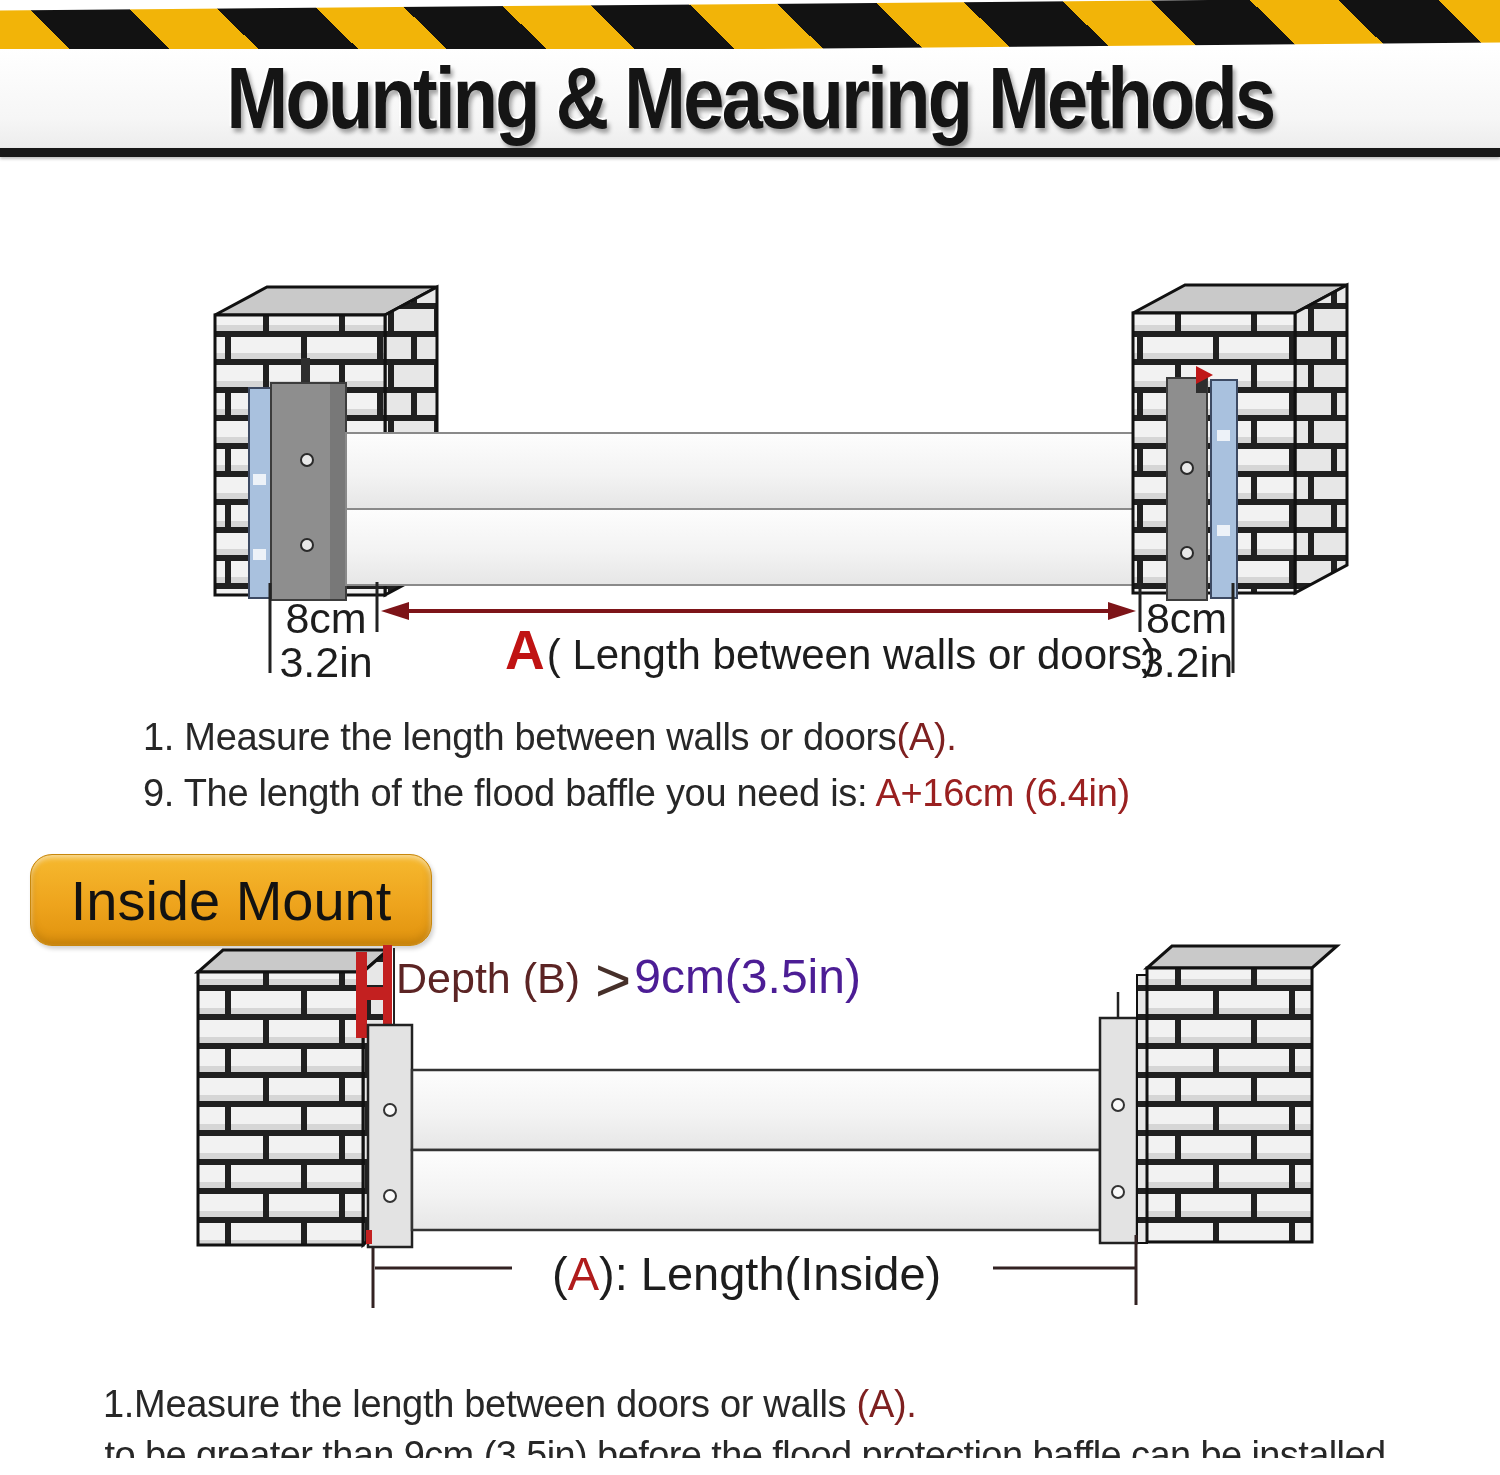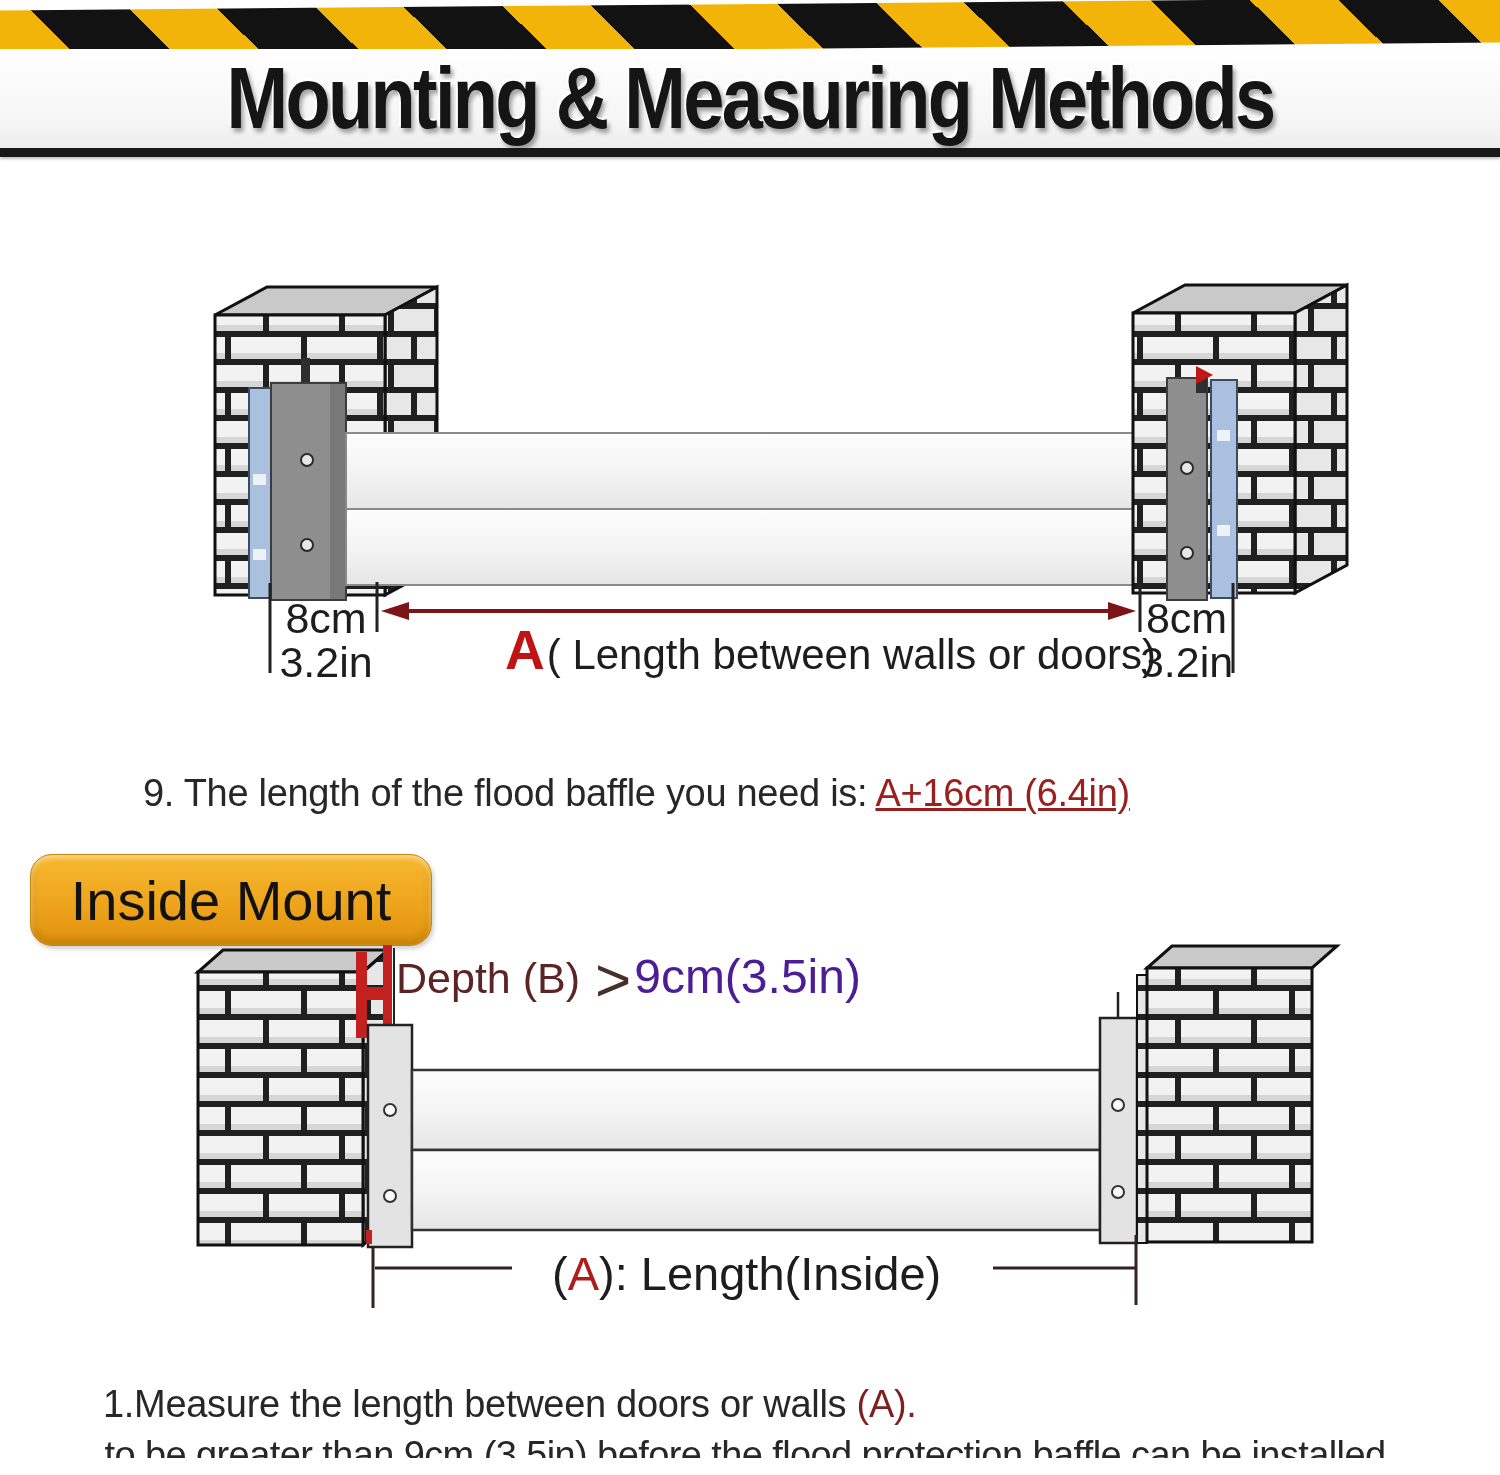--- a/index.html
+++ b/index.html
@@ -38,21 +38,21 @@
   .spanlabel .bigA{font-size:55px;font-weight:800;color:#c01313;margin-right:2px;}
   .lenlabel{position:absolute;left:552px;top:1246px;font-size:47px;color:#1d1d1d;white-space:nowrap;}
   .lenlabel .redA{color:#b01c1c;}
   .depthlabel{position:absolute;left:396px;top:944px;font-size:43px;color:#5c2424;white-space:nowrap;}
   .depthlabel .gt{font-size:62px;color:#46302a;vertical-align:-8px;margin:0 3px;font-weight:400;}
   .depthlabel .val{font-size:48px;color:#4c1d95;}
 
   
   .step{position:absolute;font-size:38px;color:#272727;letter-spacing:-.3px;white-space:nowrap;}
   .hl-maroon{color:#7e2020;}
-  .hl-red{color:#9a2020;text-decoration:underline;}
+  .hl-red{color:#9a2020;}
   .centered{left:50%;transform:translateX(-50%);}
 </style>
 </head>
 <body>
 
 <div class="page">
 
   <div class="tape"></div>
   <div class="titleband">
     <div class="title">Mounting &amp; Measuring Methods</div>
@@ -147,20 +147,23 @@
 
   <div class="dim" style="left:276px;top:594px;width:100px;">8cm</div>
   <div class="dim" style="left:272px;top:638px;width:108px;">3.2in</div>
   <div class="dim" style="left:1140px;top:594px;width:93px;">8cm</div>
   <div class="dim" style="left:1138px;top:638px;width:97px;">3.2in</div>
 
   <div class="spanlabel">
     <span class="bigA">A</span><span>( Length between walls or doors)</span>
   </div>
 
+  <div class="step" style="left:143px;top:716px;">
+    <span>1. Measure the length between walls or doors</span><span class="hl-maroon">(A).</span>
+  </div>
   <div class="step" style="left:143px;top:772px;">
     <span>9. The length of the flood baffle you need is: </span><span class="hl-red">A+16cm (6.4in)</span>
   </div>
 
   <div class="badge badge-inside">
     <span>Inside Mount</span>
   </div>
 
   <svg id="inside-svg" class="diagram" viewBox="0 0 1500 430">
     <defs>

